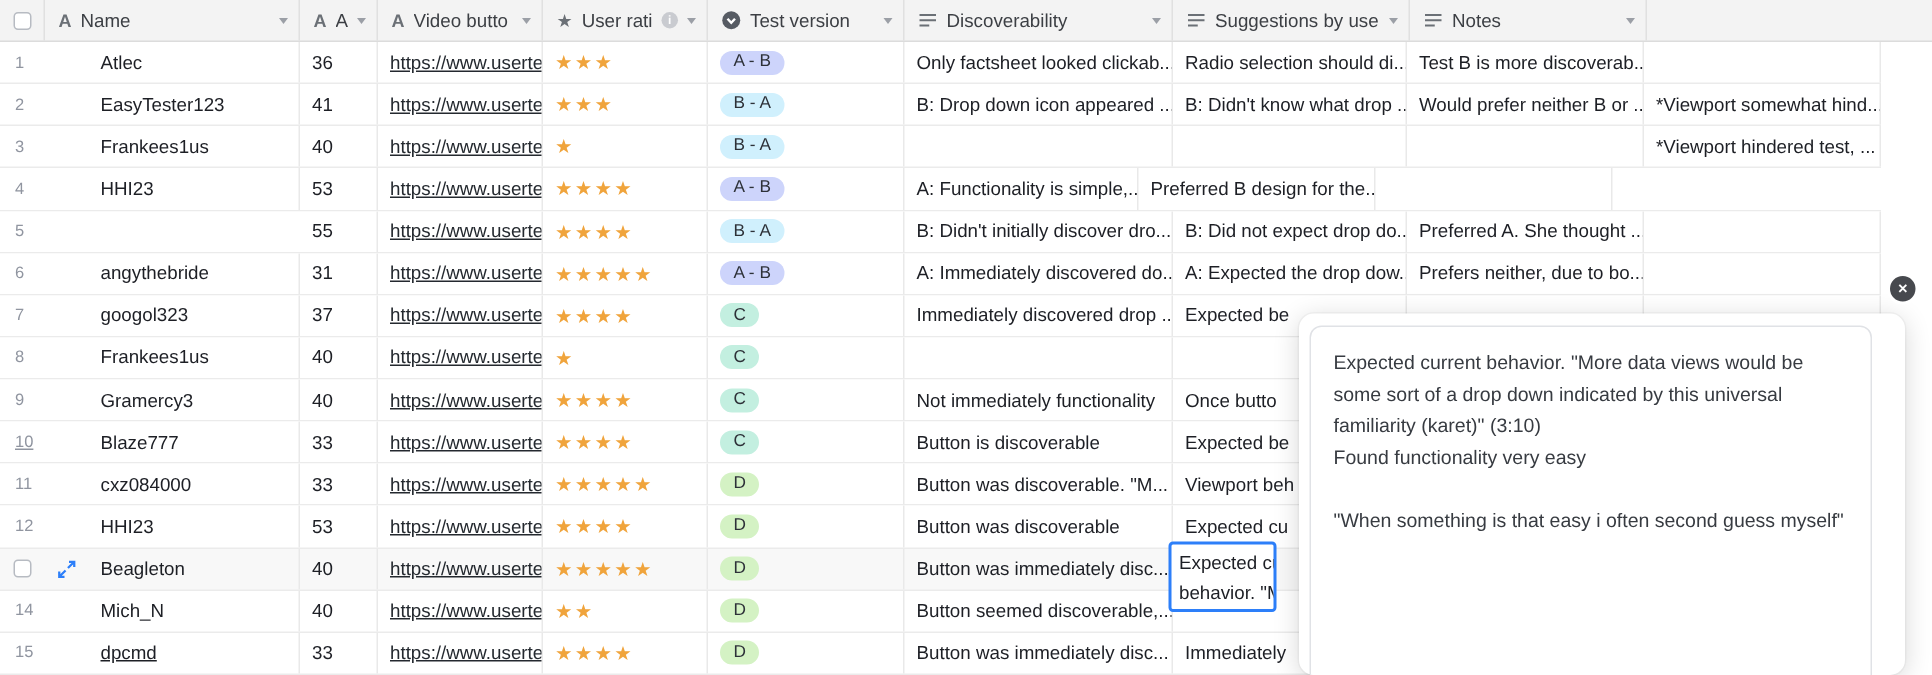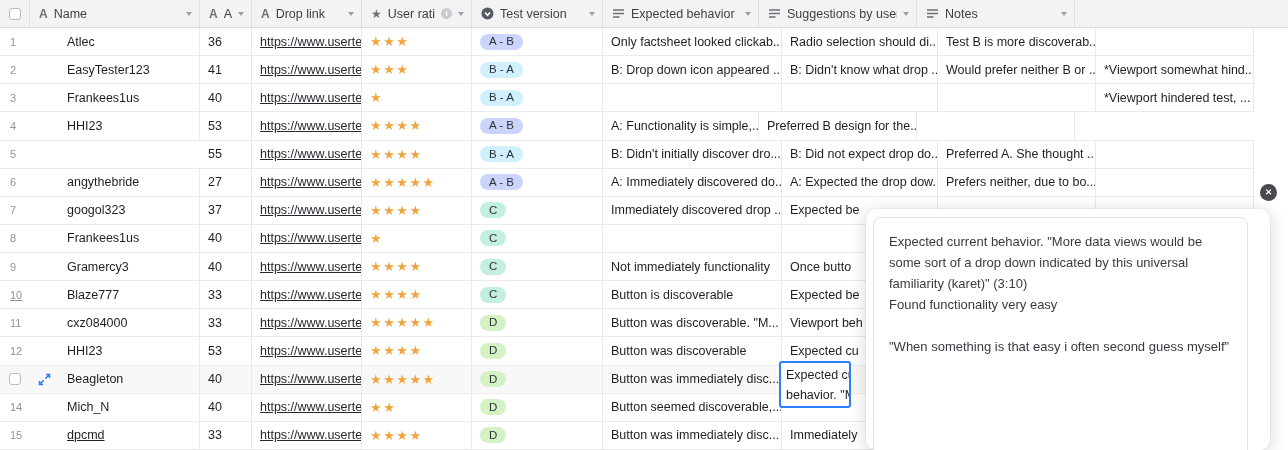--- a/index.html
+++ b/index.html
@@ -73,46 +73,46 @@
       <span class="hlabel">Name</span>
       <span class="caret"></span>
     </div>
     <div class="hcell" style="width: 52px;">
       <span class="ticon icon-A">A</span>
       <span class="hlabel">A..</span>
       <span class="caret"></span>
     </div>
     <div class="hcell" style="width: 110px;">
       <span class="ticon icon-A">A</span>
-      <span class="hlabel">Drop link</span>
+      <span class="hlabel">Video butto</span>
       <span class="caret"></span>
     </div>
     <div class="hcell" style="width: 110px;">
       <span class="ticon icon-star">★</span>
       <span class="hlabel">User rating</span>
       <span class="icon-info">i</span>
       <span class="caret"></span>
     </div>
     <div class="hcell" style="width: 131px;">
       <span class="ticon">
         <svg width="13" height="13" viewBox="0 0 13 13">
           <circle cx="6.5" cy="6.5" r="6" fill="#565b63"></circle>
           <path d="M4 5.5l2.5 2.7L9 5.5" stroke="#fff" stroke-width="1.6" fill="none"></path>
         </svg>
       </span>
       <span class="hlabel">Test version</span>
       <span class="caret"></span>
     </div>
-    <div class="hcell" style="width: 156px;">
+    <div class="hcell" style="width: 179px;">
       <span class="ticon">
         <svg width="13" height="13" viewBox="0 0 13 13">
           <path d="M1 3h11M1 6.5h11M1 10h6.5" stroke="#6b7076" stroke-width="1.4" fill="none"></path>
         </svg>
       </span>
-      <span class="hlabel">Expected behavior</span>
+      <span class="hlabel">Discoverability</span>
       <span class="caret"></span>
     </div>
     <div class="hcell" style="width: 158px;">
       <span class="ticon">
         <svg width="13" height="13" viewBox="0 0 13 13">
           <path d="M1 3h11M1 6.5h11M1 10h6.5" stroke="#6b7076" stroke-width="1.4" fill="none"></path>
         </svg>
       </span>
       <span class="hlabel">Suggestions by user</span>
       <span class="caret"></span>
@@ -184,21 +184,21 @@
       <div class="cell" style="width: 110px;"><span class="stars">★★★★</span></div>
       <div class="cell" style="width: 131px;"><span class="badge" style="background: rgb(208, 240, 253);">B - A</span></div>
       <div class="cell" style="width: 179px;">B: Didn't initially discover dro...</div>
       <div class="cell" style="width: 156px;">B: Did not expect drop do...</div>
       <div class="cell" style="width: 158px;">Preferred A. She thought ...</div>
       <div class="cell" style="width: 158px;"></div>
     </div>
     <div class="row">
       <div class="cell rownum" style="width: 30px; border-right: none;">6</div>
       <div class="cell name" style="width: 170px;">angythebride</div>
-      <div class="cell" style="width: 52px;">27</div>
+      <div class="cell" style="width: 52px;">31</div>
       <div class="cell" style="width: 110px;"><span class="link">https://www.userte...</span></div>
       <div class="cell" style="width: 110px;"><span class="stars">★★★★★</span></div>
       <div class="cell" style="width: 131px;"><span class="badge" style="background: rgb(205, 212, 251);">A - B</span></div>
       <div class="cell" style="width: 179px;">A: Immediately discovered do...</div>
       <div class="cell" style="width: 156px;">A: Expected the drop dow...</div>
       <div class="cell" style="width: 158px;">Prefers neither, due to bo...</div>
       <div class="cell" style="width: 158px;"></div>
     </div>
     <div class="row">
       <div class="cell rownum" style="width: 30px; border-right: none;">7</div>

